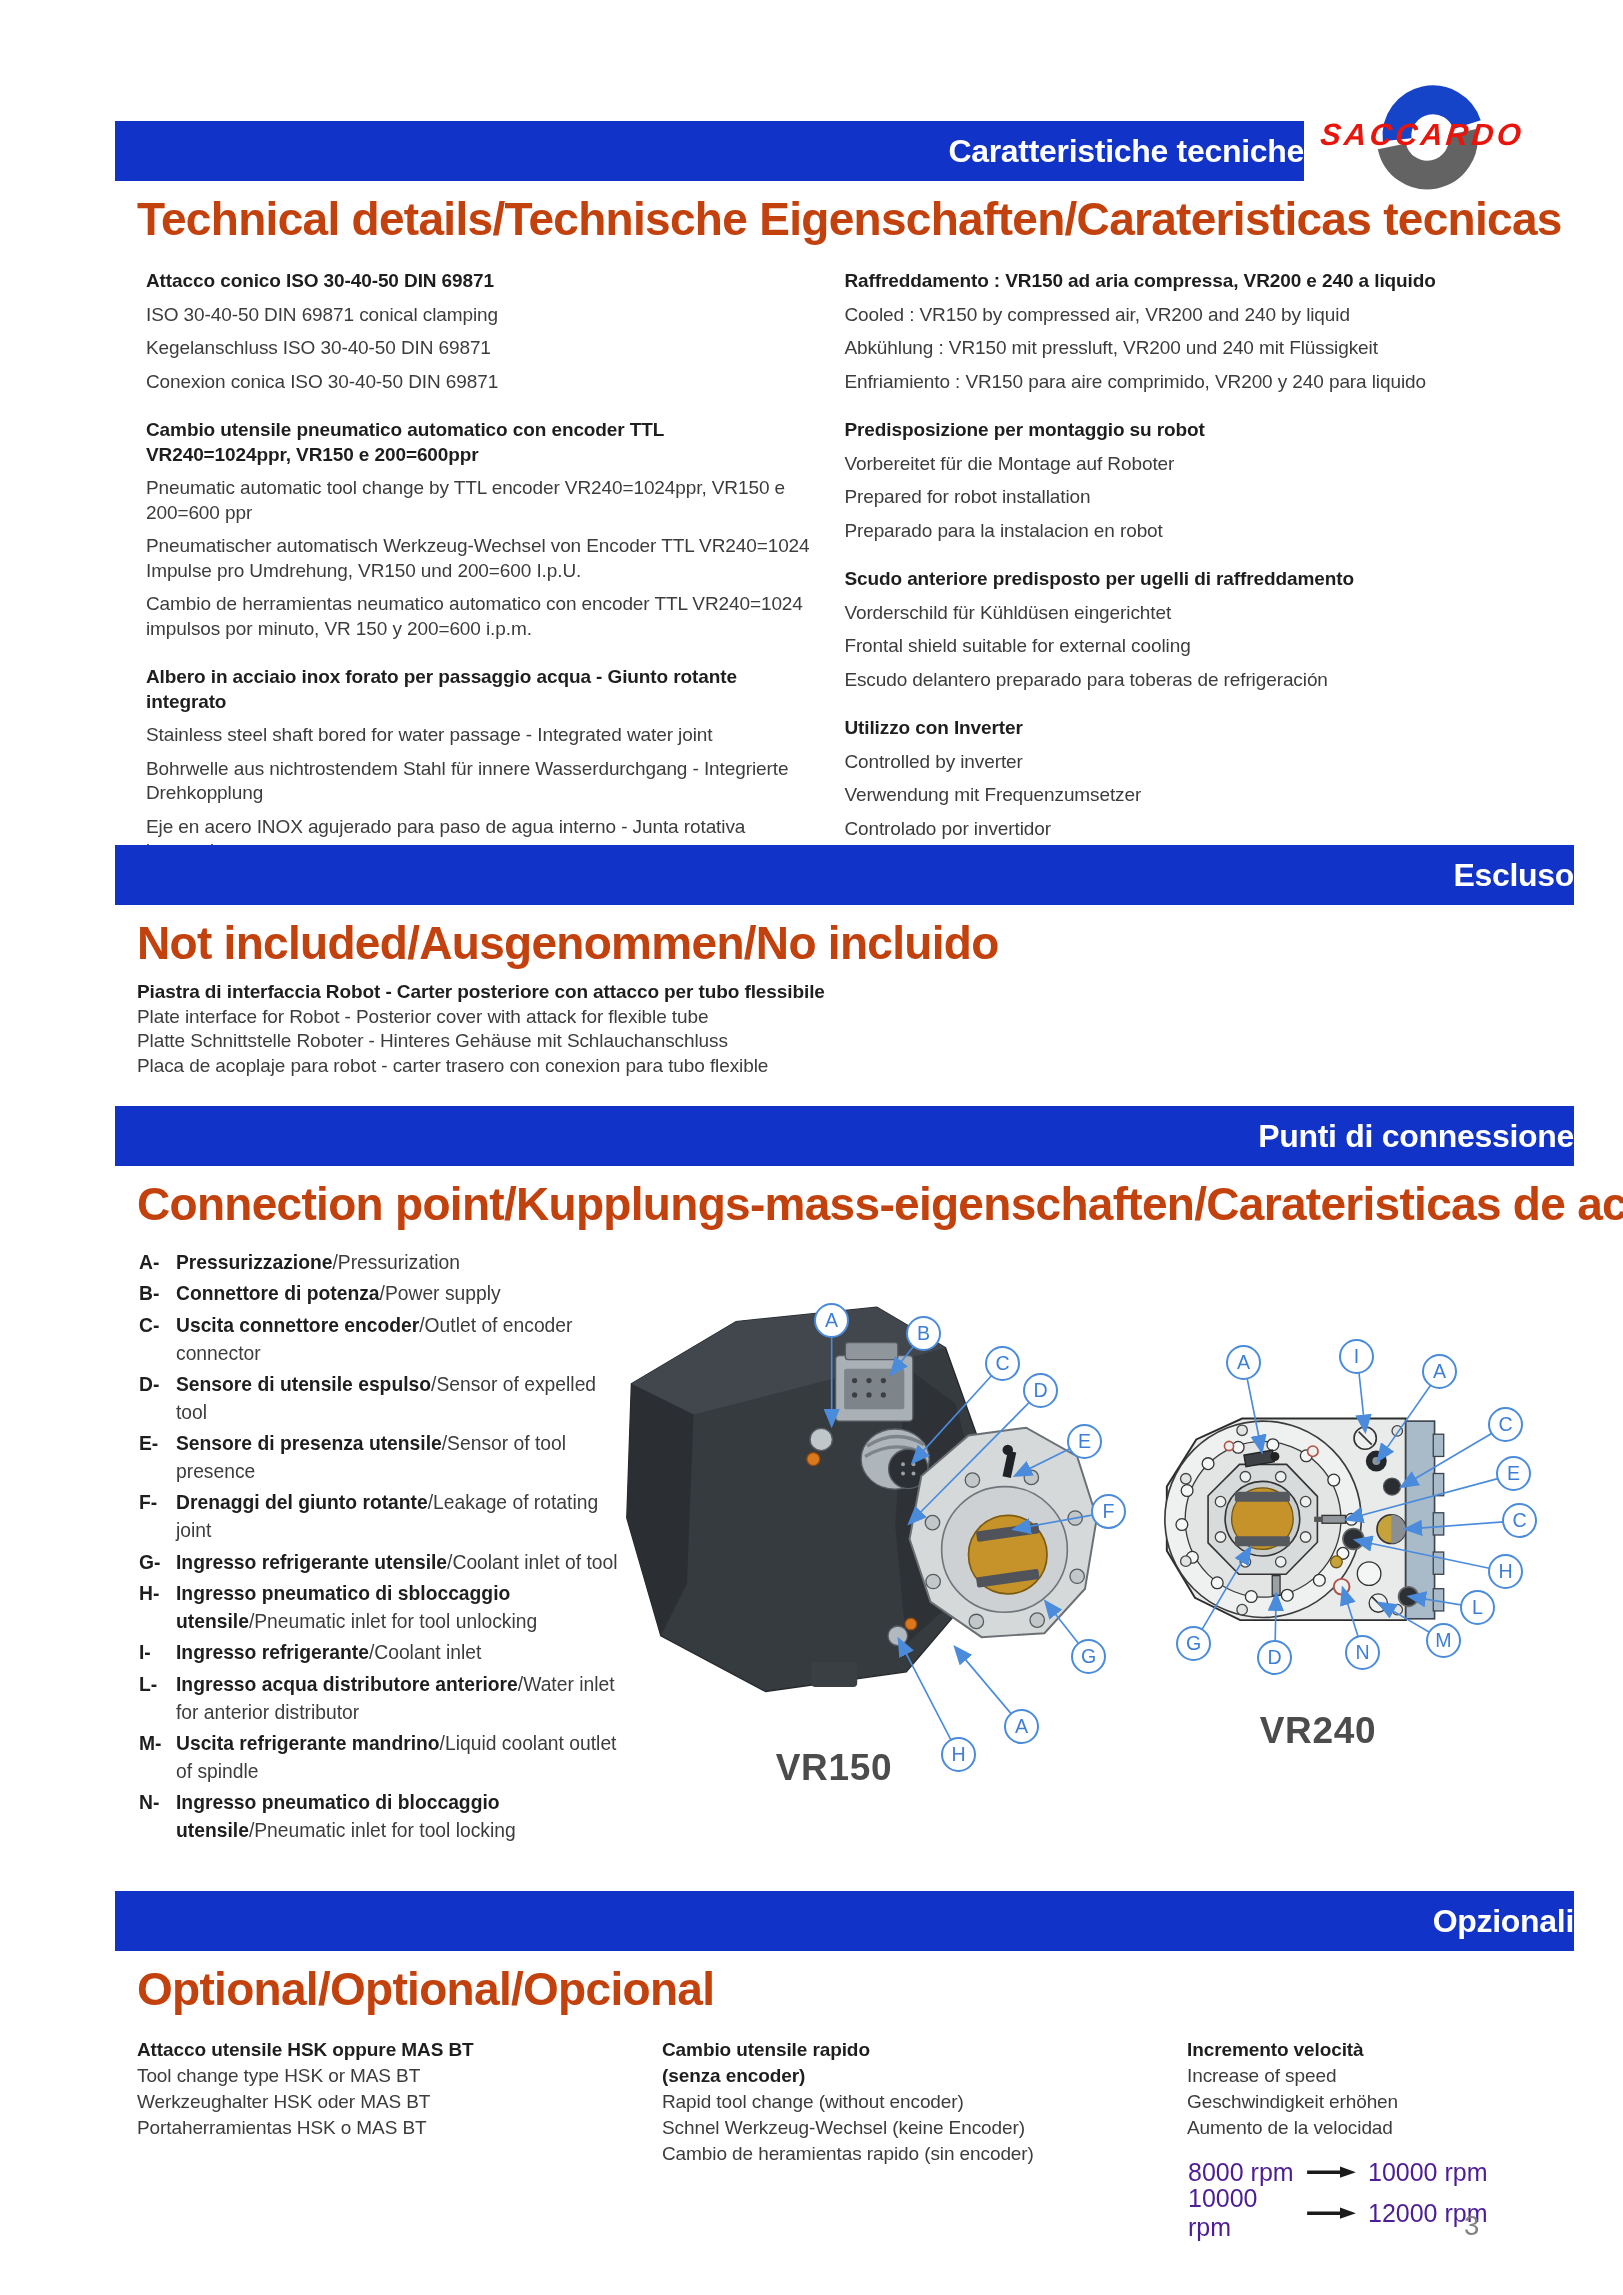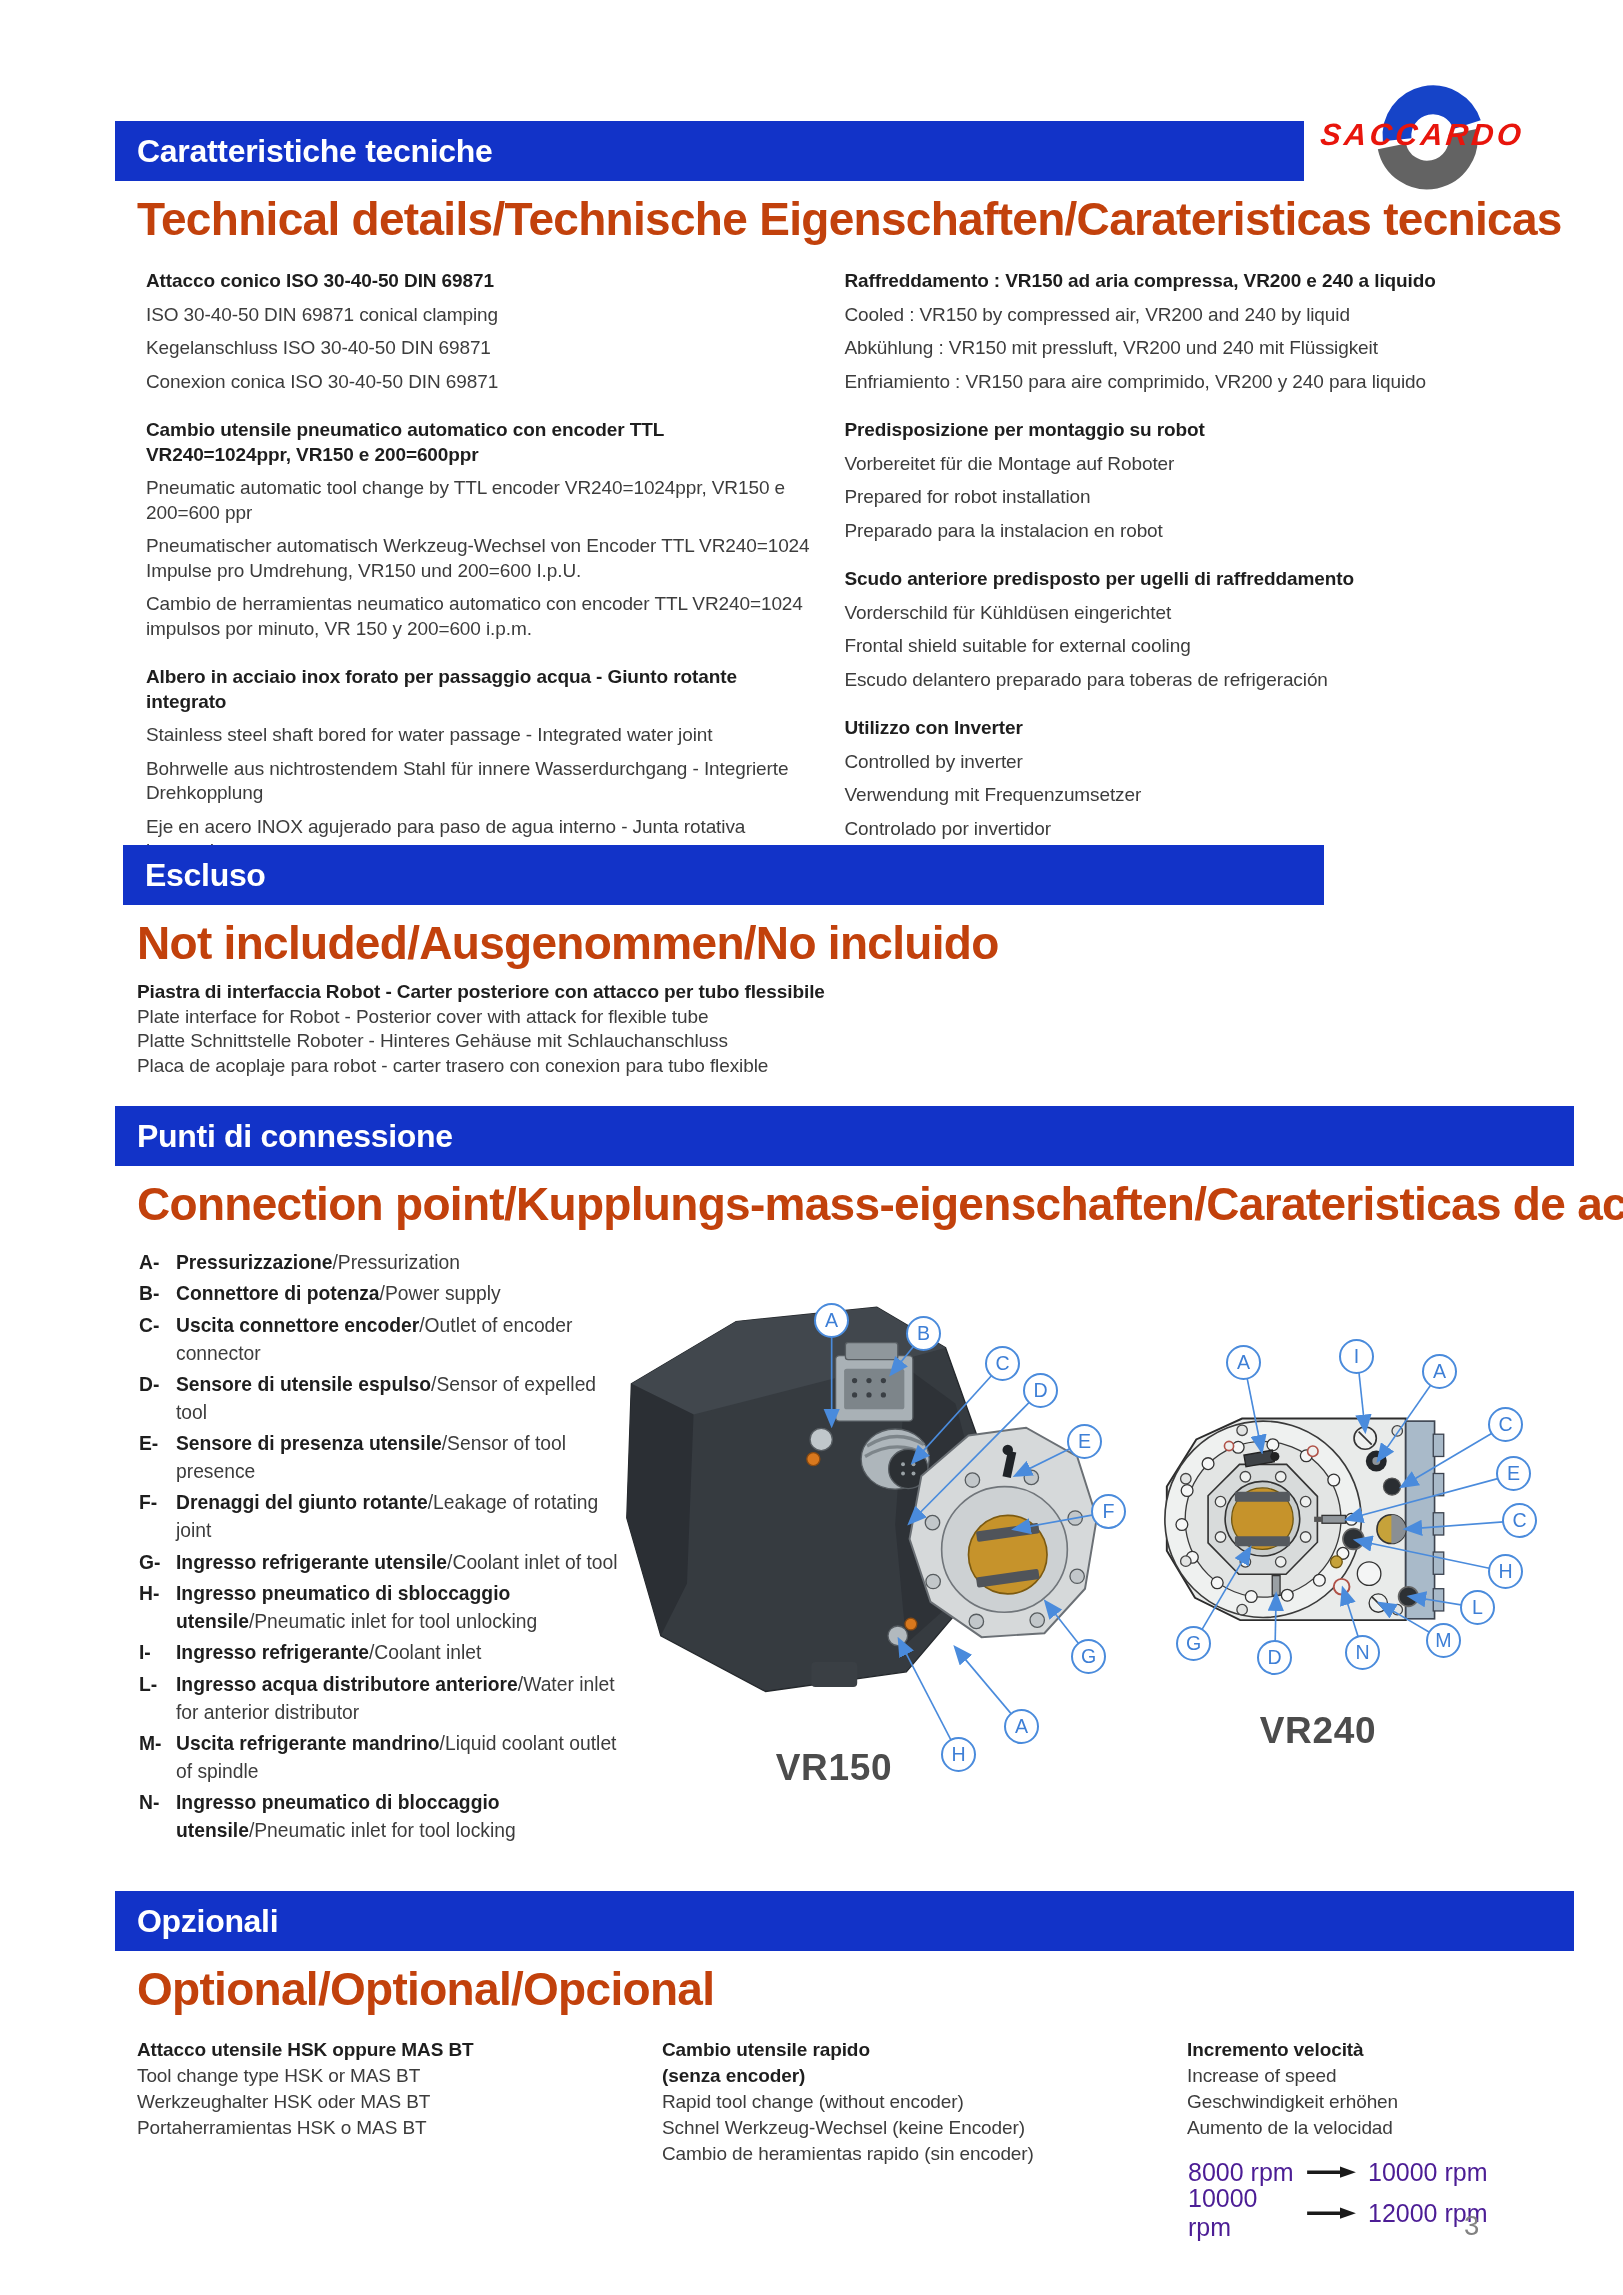--- a/index.html
+++ b/index.html
@@ -1,19 +1,19 @@
 <!DOCTYPE html>
 <html style="font-size:10.5px"><head>
 <meta charset="utf-8">
 <style>
   html,body{margin:0;padding:0;background:#ffffff;}
   .page{position:relative;width:1623px;height:2295px;background:#ffffff;
         font-family:"Liberation Sans",sans-serif;overflow:hidden;}
   .bar{position:absolute;background:#1233c8;color:#ffffff;height:60px;
-       display:flex;align-items:center;padding-left:22px;box-sizing:border-box;}
+       display:flex;align-items:center;padding-left:22px;box-sizing:border-box;justify-content:flex-end;}
   .bar-title{font-size:32px;font-weight:700;letter-spacing:-0.3px;}
   .subtitle{position:absolute;color:#c2410c;font-size:46px;font-weight:700;
             letter-spacing:-0.7px;white-space:nowrap;}
   .tcols{position:absolute;left:137px;top:260px;display:flex;}
   .tcol{box-sizing:border-box;}
   .tcol.left{width:686px;margin-right:12.4px;}
   .tcol.right{width:726px;}
   .blk{margin:0 0 24px 0;}
   .blk p{margin:9px;font-size:19px;line-height:24.5px;color:#3c3c3c;letter-spacing:-0.1px;}
   .blk p.b{font-weight:700;color:#1e1e1e;}
@@ -105,21 +105,21 @@
       </div>
       <div class="blk">
         <p class="b">Utilizzo con Inverter</p>
         <p>Controlled by inverter</p>
         <p>Verwendung mit Frequenzumsetzer</p>
         <p>Controlado por invertidor</p>
       </div>
     </div>
   </div>
 
-  <div class="bar" style="left:115px;top:845px;width:1201px;margin-left:8px;">
+  <div class="bar" style="left:115px;top:845px;width:1459px;">
     <span class="bar-title">Escluso</span>
   </div>
   <div class="subtitle" style="left:137px;top:916px;">Not included/Ausgenommen/No incluido</div>
   <div class="textblock" style="position:absolute;left:137px;top:980px;width:1433px;">
     <p class="b">Piastra di interfaccia Robot - Carter posteriore con attacco per tubo flessibile</p>
     <p>Plate interface for Robot - Posterior cover with attack for flexible tube</p>
     <p>Platte Schnittstelle Roboter - Hinteres Gehäuse mit Schlauchanschluss</p>
     <p>Placa de acoplaje para robot - carter trasero con conexion para tubo flexible</p>
   </div>
 

